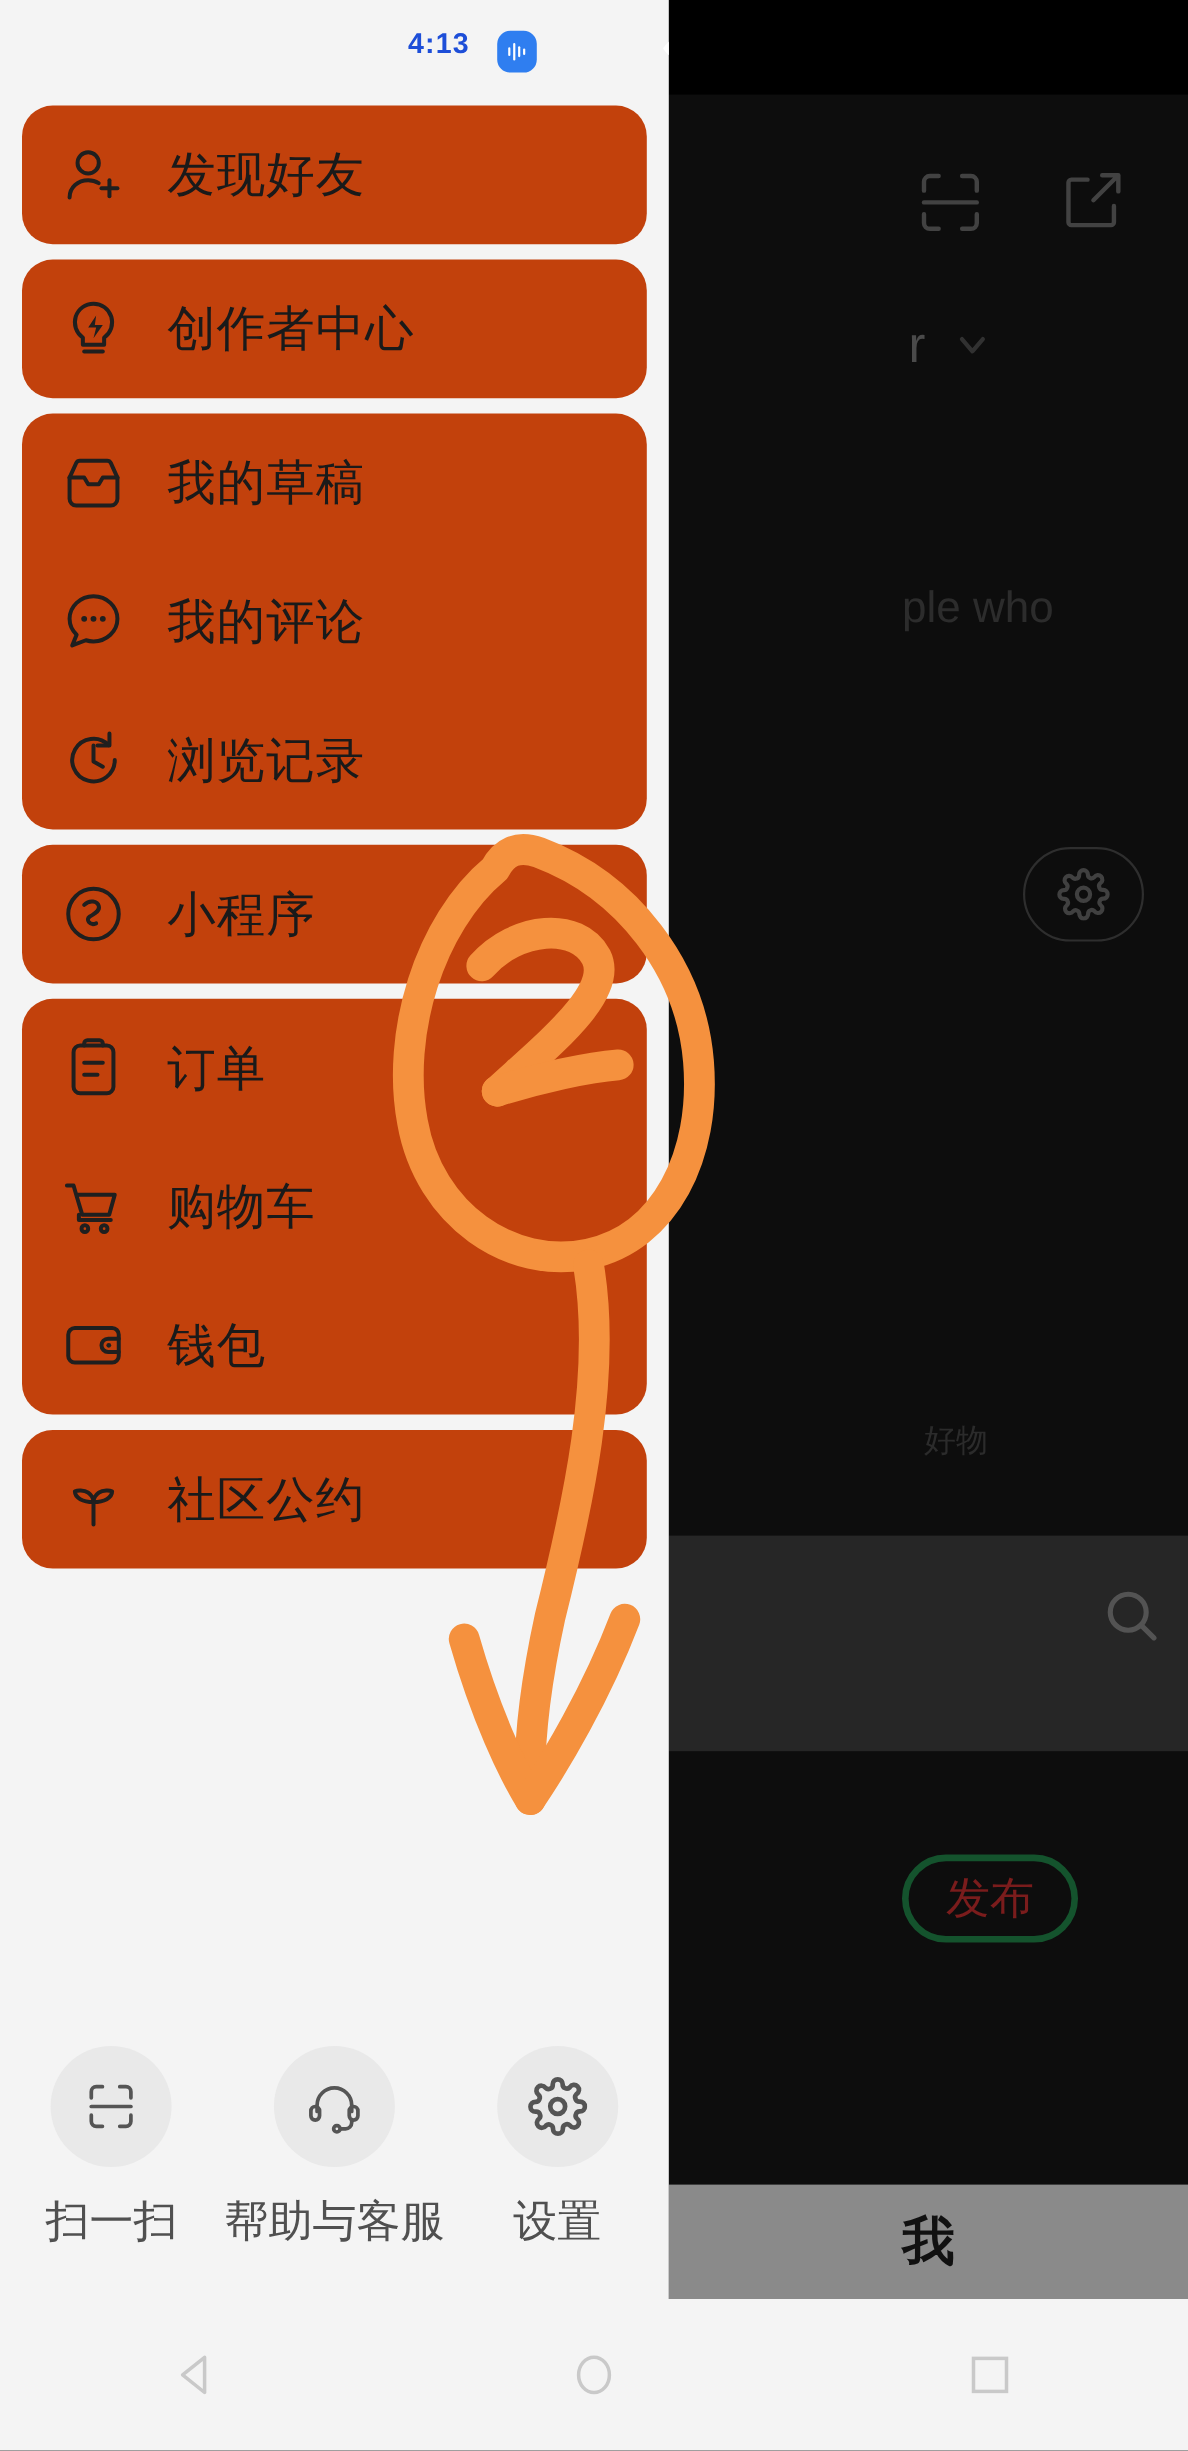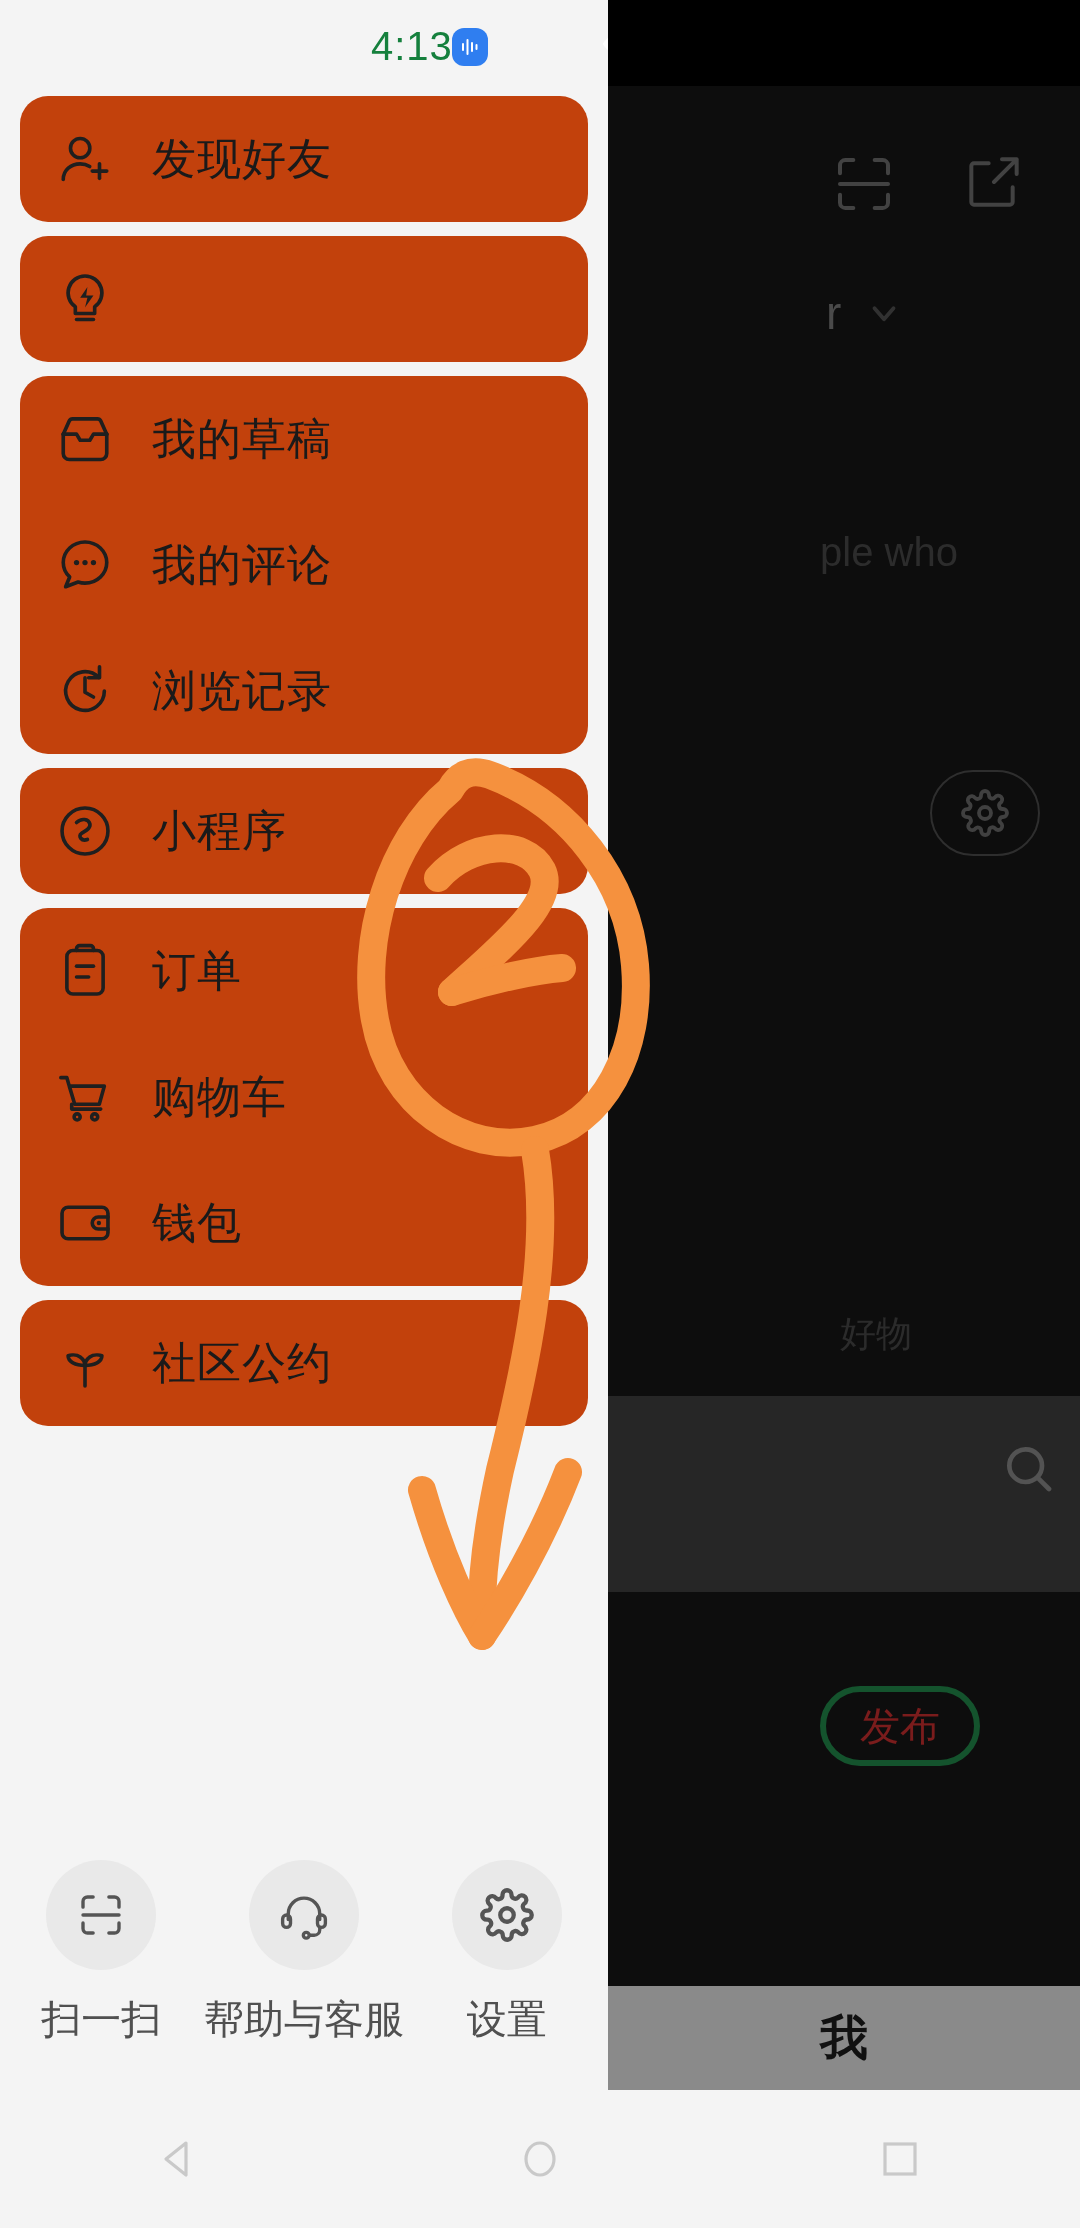--- a/index.html
+++ b/index.html
@@ -46,21 +46,21 @@
   #bg-gear-pill {
     position:absolute; left:930px; top:770px;
     width:110px; height:86px;
     border:2px solid #2e2e2e; border-radius:44px;
     display:flex; align-items:center; justify-content:center;
   }
   #bg-gear-pill svg { width:48px; height:48px; opacity:.55; }
 
   #bg-goods-text {
     position:absolute; left:840px; top:1290px;
-    color:#2b2b2b; font-size:36px; white-space:nowrap;margin-top:20px;
+    color:#2b2b2b; font-size:29px; white-space:nowrap;
   }
 
   #bg-toolbar {
     position:absolute; left:608px; right:0; top:1396px; height:196px;
     background:#262626;
   }
   #bg-search-icon {
     position:absolute; left:1000px; top:1440px; width:56px; height:56px;
     opacity:.45;
   }
@@ -92,21 +92,21 @@
   #drawer {
     position:absolute; left:0; top:0;
     width:608px; height:2090px;
     background:#f4f4f4;
     overflow:hidden;
   }
   #drawer-statusbar {
     position:absolute; top:0; left:0; width:608px; height:86px;
   }
   #clock { position:absolute; left:371px; top:24px;
-    color:#15803d; font-size:40px; font-weight:normal; letter-spacing:1px; }
+    color:#1d4ed8; font-size:26px; font-weight:bold; letter-spacing:1px; }
   #audio-badge {
     position:absolute; left:452px; top:28px;
     width:36px; height:38px; border-radius:12px; background:#2f7ef0;
     display:flex; align-items:center; justify-content:center;
   }
   #audio-badge svg { width:24px; height:22px; }
   #sb-icons {
     position:absolute; left:600px; top:26px;
     display:flex; gap:14px; align-items:center;
   }
@@ -280,20 +280,21 @@
 
     <div class="card">
       <div class="row">
         <span class="ic">
           <svg viewBox="0 0 48 48" fill="none" stroke="#1f1f1f" stroke-width="3" stroke-linecap="round" stroke-linejoin="round">
             <path d="M24 5a14 14 0 0 0-8 25.5V36h16v-5.5A14 14 0 0 0 24 5z"></path>
             <line x1="17" y1="41" x2="31" y2="41"></line>
             <path d="M26 14l-6 9h6l-2 8 7-10h-6z" fill="#1f1f1f" stroke="none"></path>
           </svg>
         </span>
+        <span class="lbl">创作者中心</span>
       </div>
     </div>
 
     <div class="card">
       <div class="row">
         <span class="ic">
           <svg viewBox="0 0 48 48" fill="none" stroke="#1f1f1f" stroke-width="3" stroke-linecap="round" stroke-linejoin="round">
             <path d="M6 20v16a5 5 0 0 0 5 5h26a5 5 0 0 0 5-5V20"></path>
             <path d="M6 20l5-11a3 3 0 0 1 2.7-1.7h20.6A3 3 0 0 1 37 9l5 11"></path>
             <path d="M6 20h11l3 5h8l3-5h11"></path>

